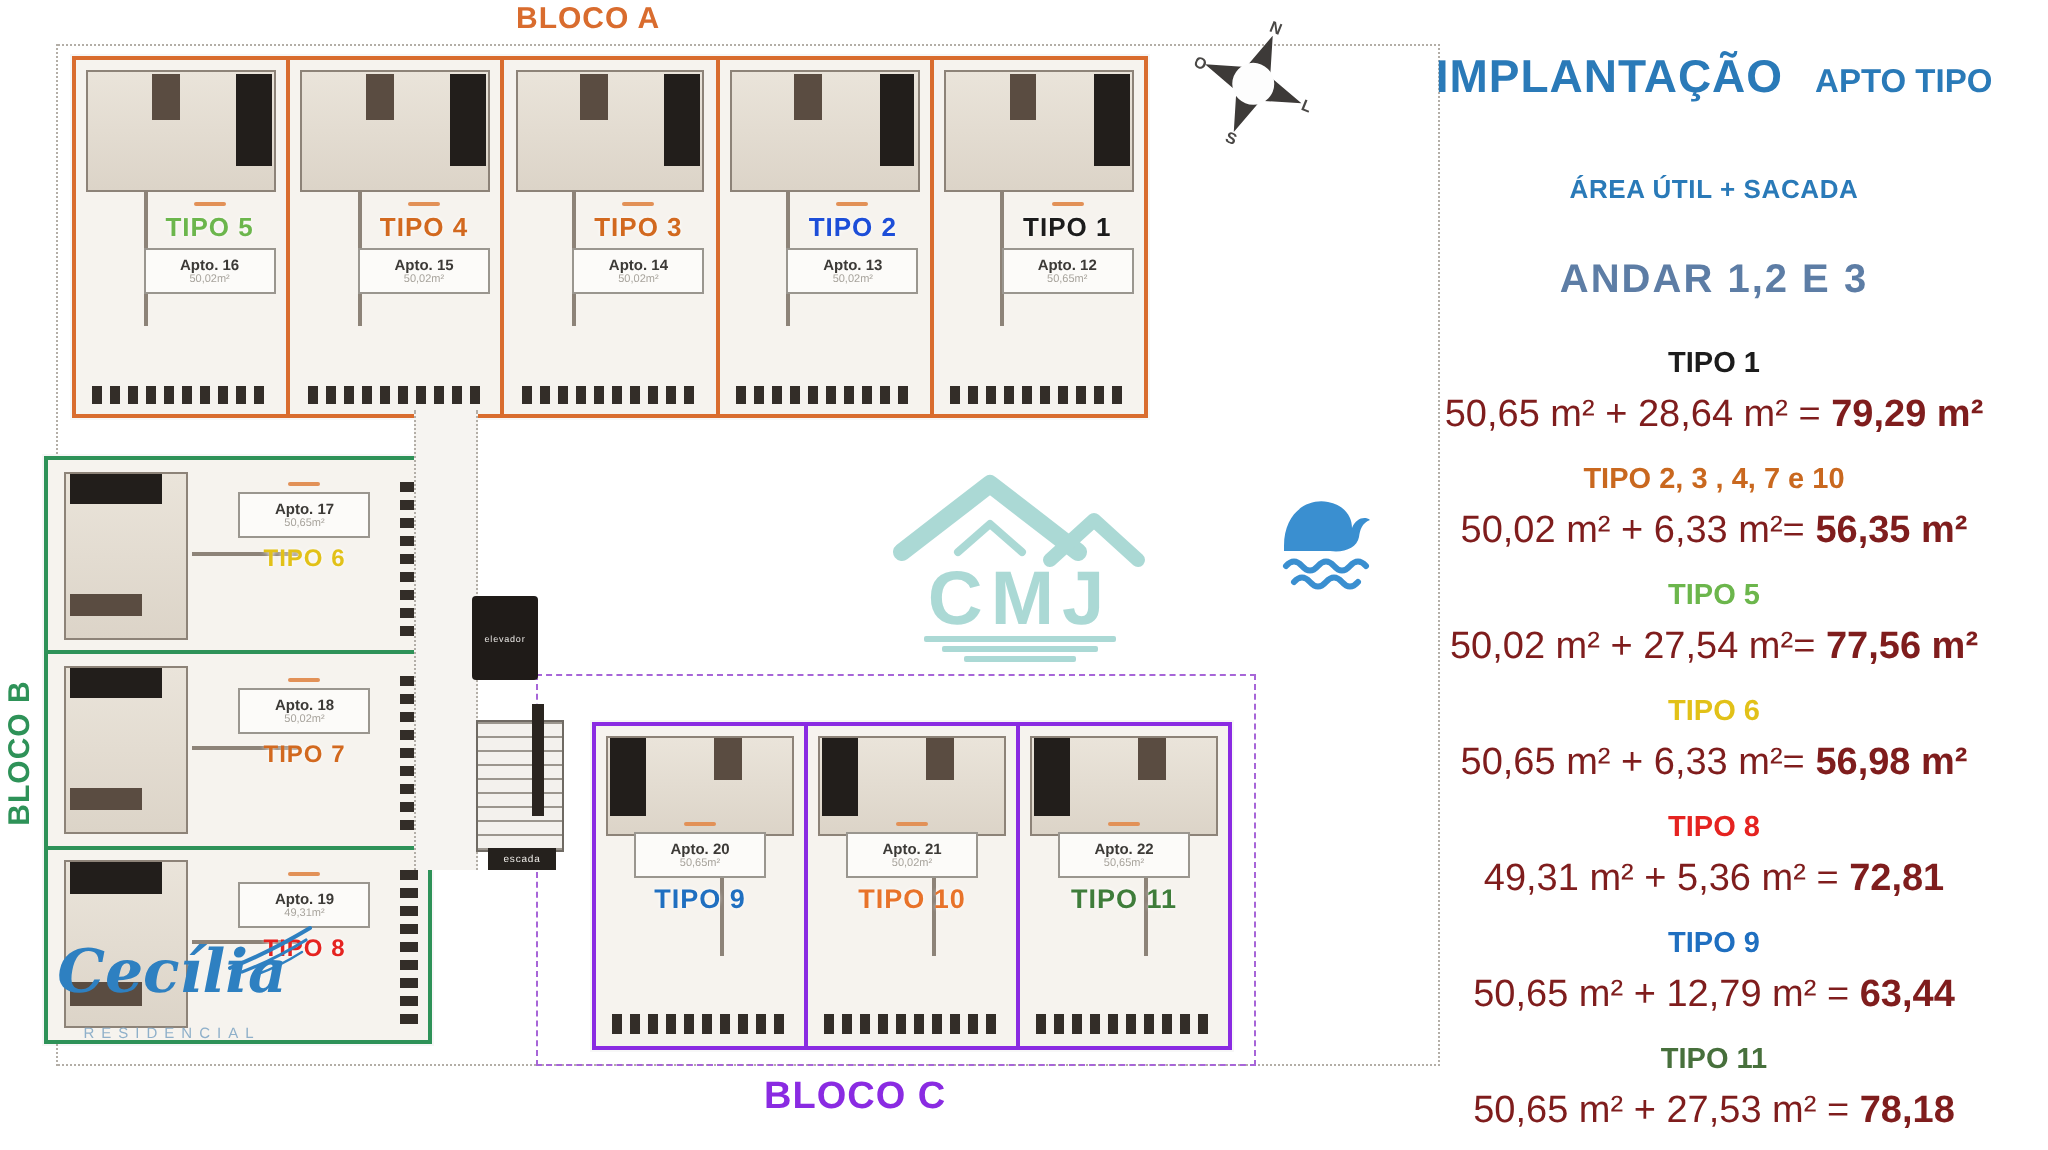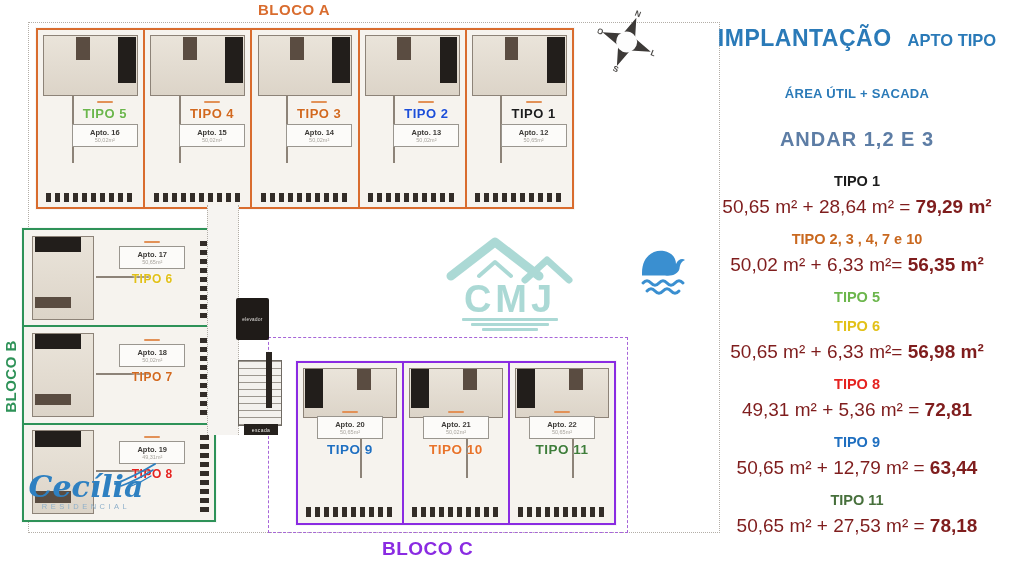--- a/index.html
+++ b/index.html
@@ -100,21 +100,21 @@
   .wm-bars i:nth-child(3){width:56px;}
 
   
   .wave{position:absolute;left:637px;top:243px;width:52px;height:56px;}
 
   
   .brand{position:absolute;left:8px;top:472px;width:156px;text-align:center;}
   .brand-name{position:relative;display:inline-block;font-family:"DejaVu Serif",serif;
               font-style:italic;font-weight:bold;font-size:30px;color:#2e80c1;line-height:1;}
   .brand-flourish{position:absolute;right:-14px;top:-10px;}
-  .brand-sub{font-size:7.5px;letter-spacing:3.5px;color:#8fb0ca;margin-top:0;}
+  .brand-sub{font-size:7.5px;letter-spacing:3.5px;color:#8fb0ca;margin-top:10px;}
 
   
   .panel{position:absolute;left:690px;top:0;width:334px;height:575px;text-align:center;}
   .p-title{margin-top:26px;line-height:1.05;}
   .p-title .t-main{font-weight:bold;font-size:23px;letter-spacing:.5px;}
   .p-title .t-suffix{font-weight:bold;font-size:16.5px;margin-left:12px;}
   .p-sub{font-weight:bold;font-size:13px;margin-top:3px;letter-spacing:.3px;}
   .p-floors{font-weight:bold;font-size:20px;margin-top:27px;letter-spacing:1px;}
   .legend{margin-top:22px;display:flex;flex-direction:column;gap:13px;}
   .leg-item{display:flex;flex-direction:column;gap:7px;}
@@ -386,20 +386,23 @@
 
   <div class="leg-item">
     <div class="leg-tipo" style="color: rgb(201, 104, 31);">TIPO 2, 3 , 4, 7 e 10</div>
     <div class="leg-expr">
       <span class="leg-expr-text">50,02 m² + 6,33 m²= </span><span class="leg-result">56,35 m²</span>
     </div>
   </div>
 
   <div class="leg-item">
     <div class="leg-tipo" style="color: rgb(108, 182, 76);">TIPO 5</div>
+    <div class="leg-expr">
+      <span class="leg-expr-text">50,02 m² + 27,54 m²= </span><span class="leg-result">77,56 m²</span>
+    </div>
   </div>
 
   <div class="leg-item">
     <div class="leg-tipo" style="color: rgb(226, 193, 24);">TIPO 6</div>
     <div class="leg-expr">
       <span class="leg-expr-text">50,65 m² + 6,33 m²= </span><span class="leg-result">56,98 m²</span>
     </div>
   </div>
 
   <div class="leg-item">

